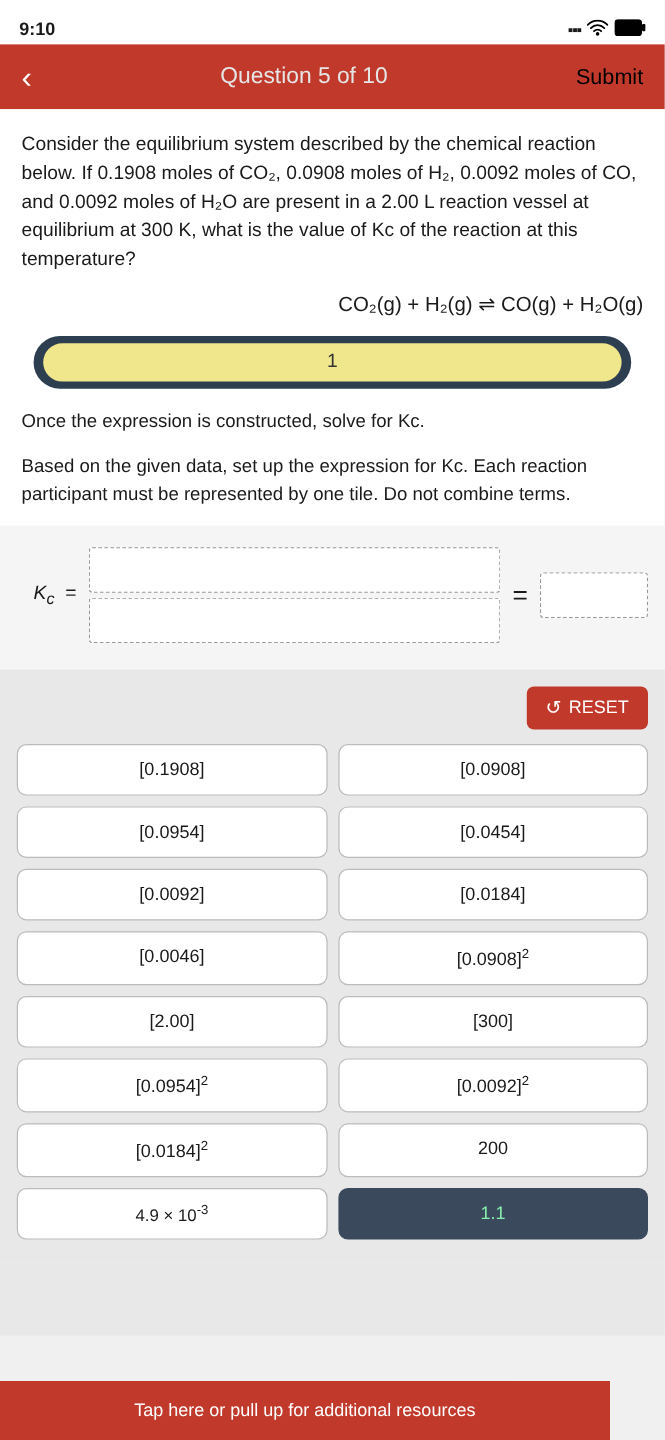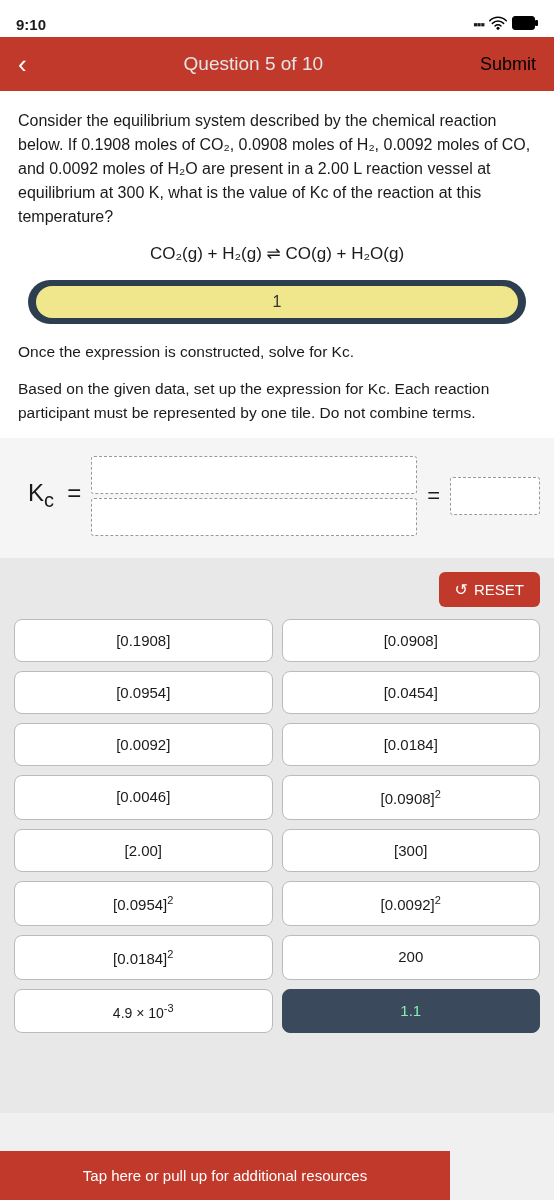--- a/index.html
+++ b/index.html
@@ -64,21 +64,21 @@
     }
 
     .question-text {
       font-size: 16px;
       line-height: 1.5;
       color: #1a1a1a;
       margin-bottom: 14px;
     }
 
     .equation-area {
-      text-align: center;
+      text-align: right;
       font-size: 17px;
       margin-bottom: 16px;
       font-weight: 400;
     }
 
     
     .slider-container {
       background: #2c3e50;
       border-radius: 30px;
       padding: 6px 8px;
@@ -107,21 +107,22 @@
     
     .kc-section {
       background: #f5f5f5;
       padding: 18px 14px 22px;
       margin: 0 -18px;
       display: flex;
       align-items: center;
       gap: 10px;
     }
     .kc-label {
-      font-size: 24px;
+      font-size: 16px;
+      font-style: italic;
       white-space: nowrap;
       padding-left: 14px;
     }
     .kc-fraction {
       display: flex;
       flex-direction: column;
       align-items: stretch;
       flex: 1;
       gap: 4px;
     }
@@ -200,21 +201,21 @@
     .bottom-bar {
       background: #c0392b;
       padding: 16px 18px;
       text-align: center;
       color: #fff;
       font-size: 15px;
       font-weight: 400;
       cursor: pointer;
       position: fixed;
       bottom: 0;
-      width: 450px;
+      width: 508px;
     }
 
     sup { font-size: 11px; }
   </style>
 </head>
 <body>
 
 <div class="status-bar">
   <span>9:10</span>
   <div class="status-icons">

